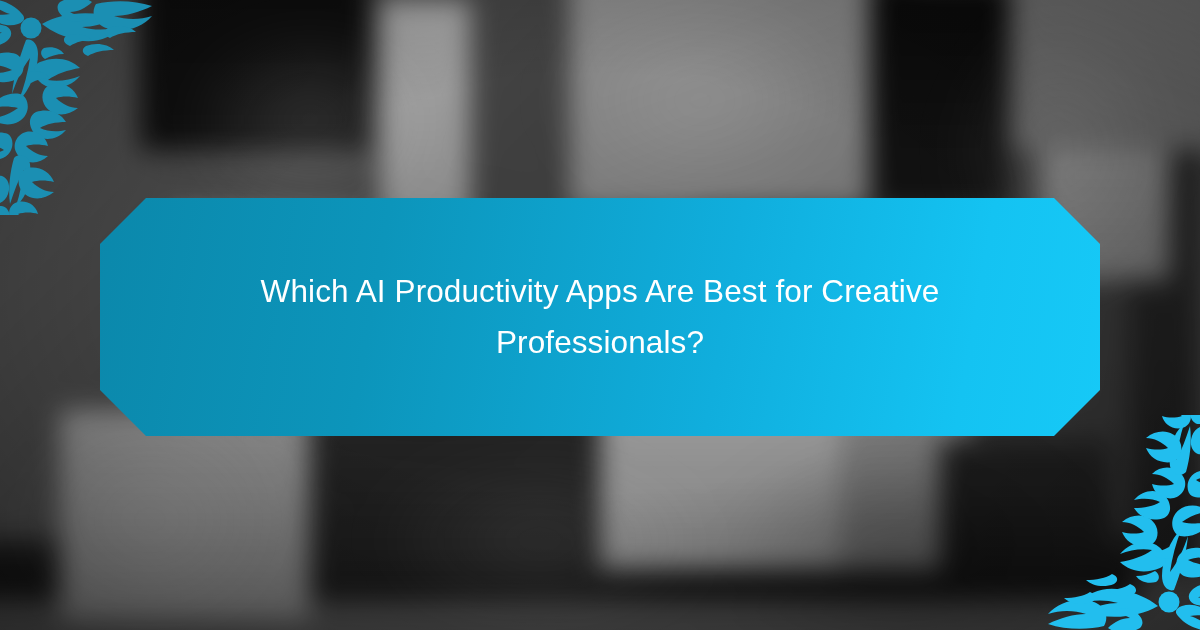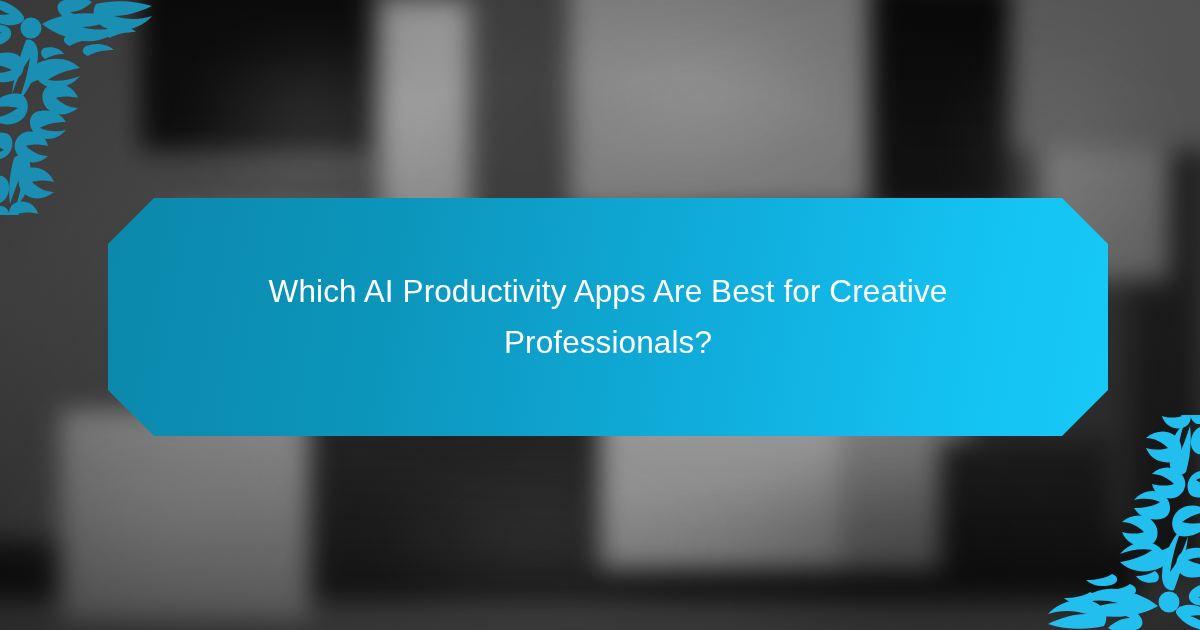--- a/index.html
+++ b/index.html
@@ -120,21 +120,21 @@
     height: 215px;
     pointer-events: none;
   }
   .ornament svg { display: block; width: 100%; height: 100%; }
   #ornament-tl { top: 0; left: 0; }
   #ornament-br { bottom: 0; right: 0; transform: rotate(180deg); }
 
   
   #banner {
     position: absolute;
-    left: 108px;
+    left: 100px;
     top: 198px;
     width: 1000px;
     height: 238px;
     background: linear-gradient(100deg, #0b88ab 0%, #0c95bb 28%, #10aedd 62%, #14c3f2 86%, #16c9f7 100%);
     clip-path: polygon(
       46px 0,
       calc(100% - 46px) 0,
       100% 46px,
       100% calc(100% - 46px),
       calc(100% - 46px) 100%,

